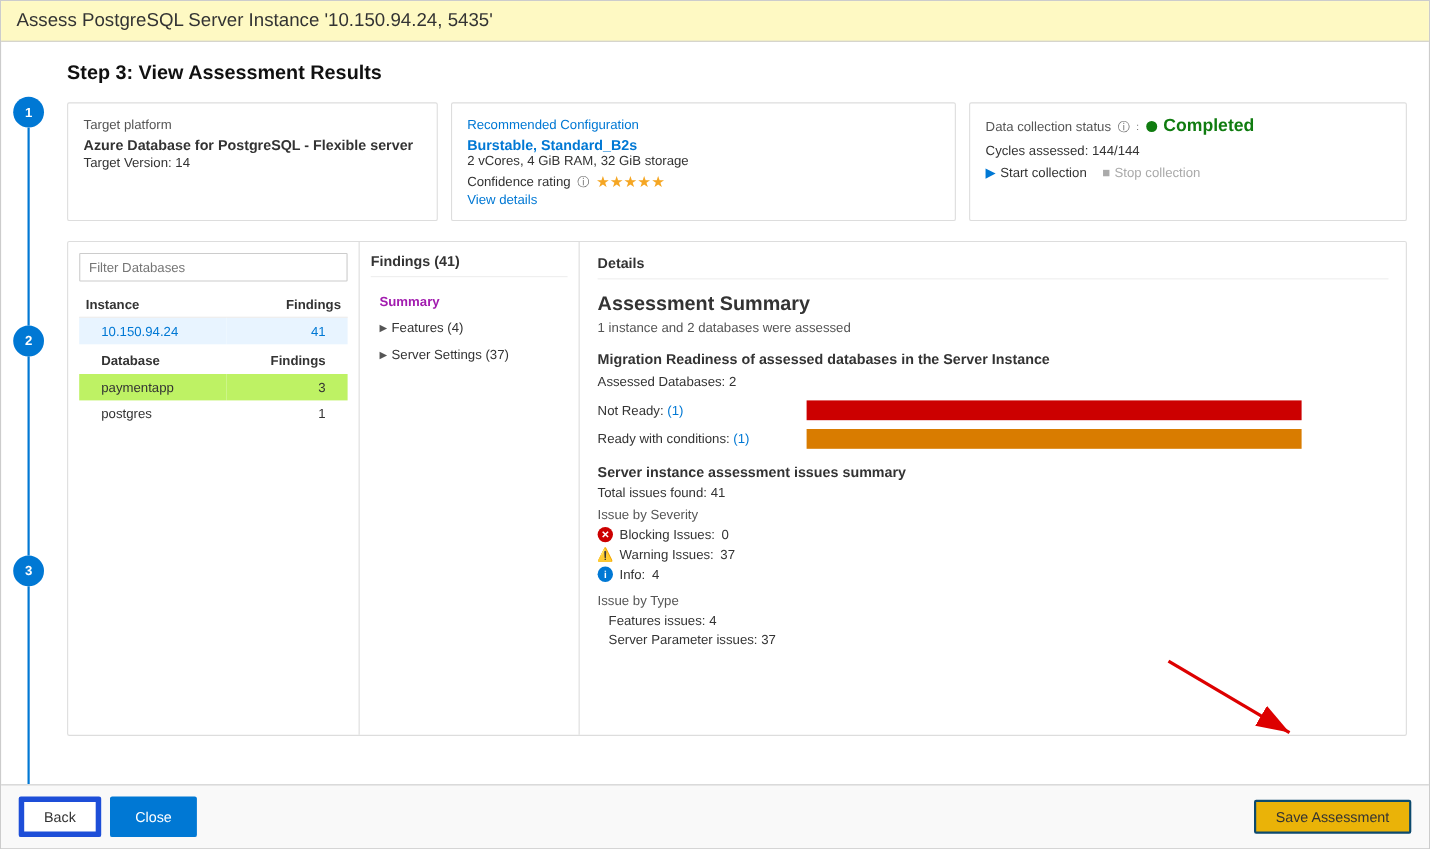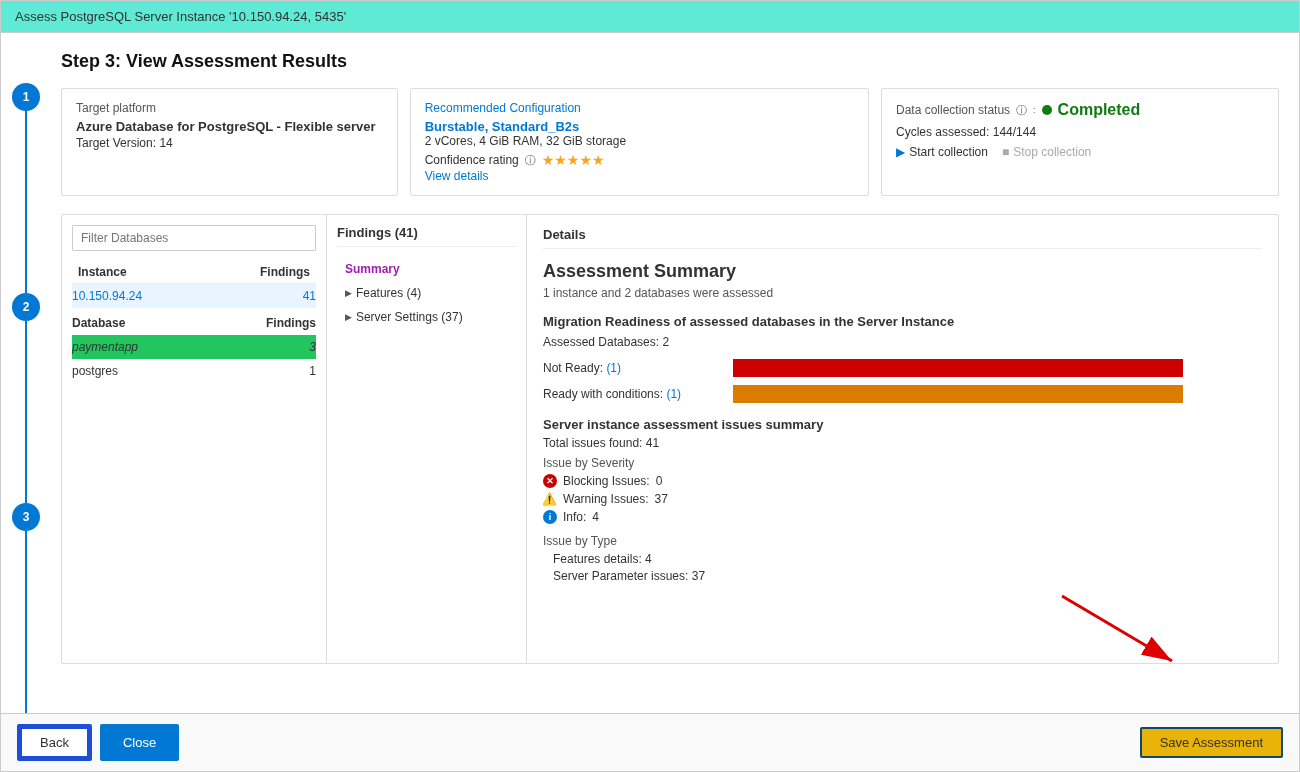--- a/index.html
+++ b/index.html
@@ -14,24 +14,24 @@
     }
     .window {
       width: 1300px;
       height: 772px;
       background: #fff;
       border: 1px solid #ccc;
       display: flex;
       flex-direction: column;
     }
     .title-bar {
-      background: #5eead4;
+      background: #fef9c3;
       border-bottom: 1px solid #ccc;
       padding: 8px 14px;
-      font-size: 13px;
+      font-size: 17px;
       color: #333;
       flex-shrink: 0;
     }
     .content-area {
       display: flex;
       flex: 1;
       overflow: hidden;
     }
     .stepper-col {
       width: 50px;
@@ -197,37 +197,36 @@
     }
     .db-table th {
       text-align: left;
       padding: 4px 6px;
       color: #333;
       font-weight: 600;
       border-bottom: 1px solid #eee;
     }
     .db-table th.right { text-align: right; }
     .db-table td {
-      padding: 5px 0;
+      padding: 5px 20px;
       color: #333;
     }
     .db-table td.right { text-align: right; }
     .db-table tr.instance-row td {
       background: #e8f4ff;
       color: #0078d4;
       font-size: 12px;
     }
     .db-table tr.section-header td {
       font-weight: 600;
       color: #333;
       padding-top: 8px;
     }
     .db-table tr.db-row.selected td {
-      background: #22c55e;
-      font-style: italic;
+      background: #bef264;
     }
 
     .middle-panel {
       width: 200px;
       border-right: 1px solid #ddd;
       flex-shrink: 0;
       padding: 10px;
     }
     .panel-header {
       font-weight: 600;
@@ -595,21 +594,21 @@
 
             <div class="severity-row">
               <span class="icon-info">i</span>
               <span>Info:</span>
               <span>4</span>
             </div>
 
             <div class="type-section">
               <div class="type-label">Issue by Type</div>
               <div class="type-row">
-                <span>Features details:</span>
+                <span>Features issues:</span>
                 <span>4</span>
               </div>
               <div class="type-row">
                 <span>Server Parameter issues:</span>
                 <span>37</span>
               </div>
             </div>
           </div>
 
           <div style="position:relative;height:60px;">

